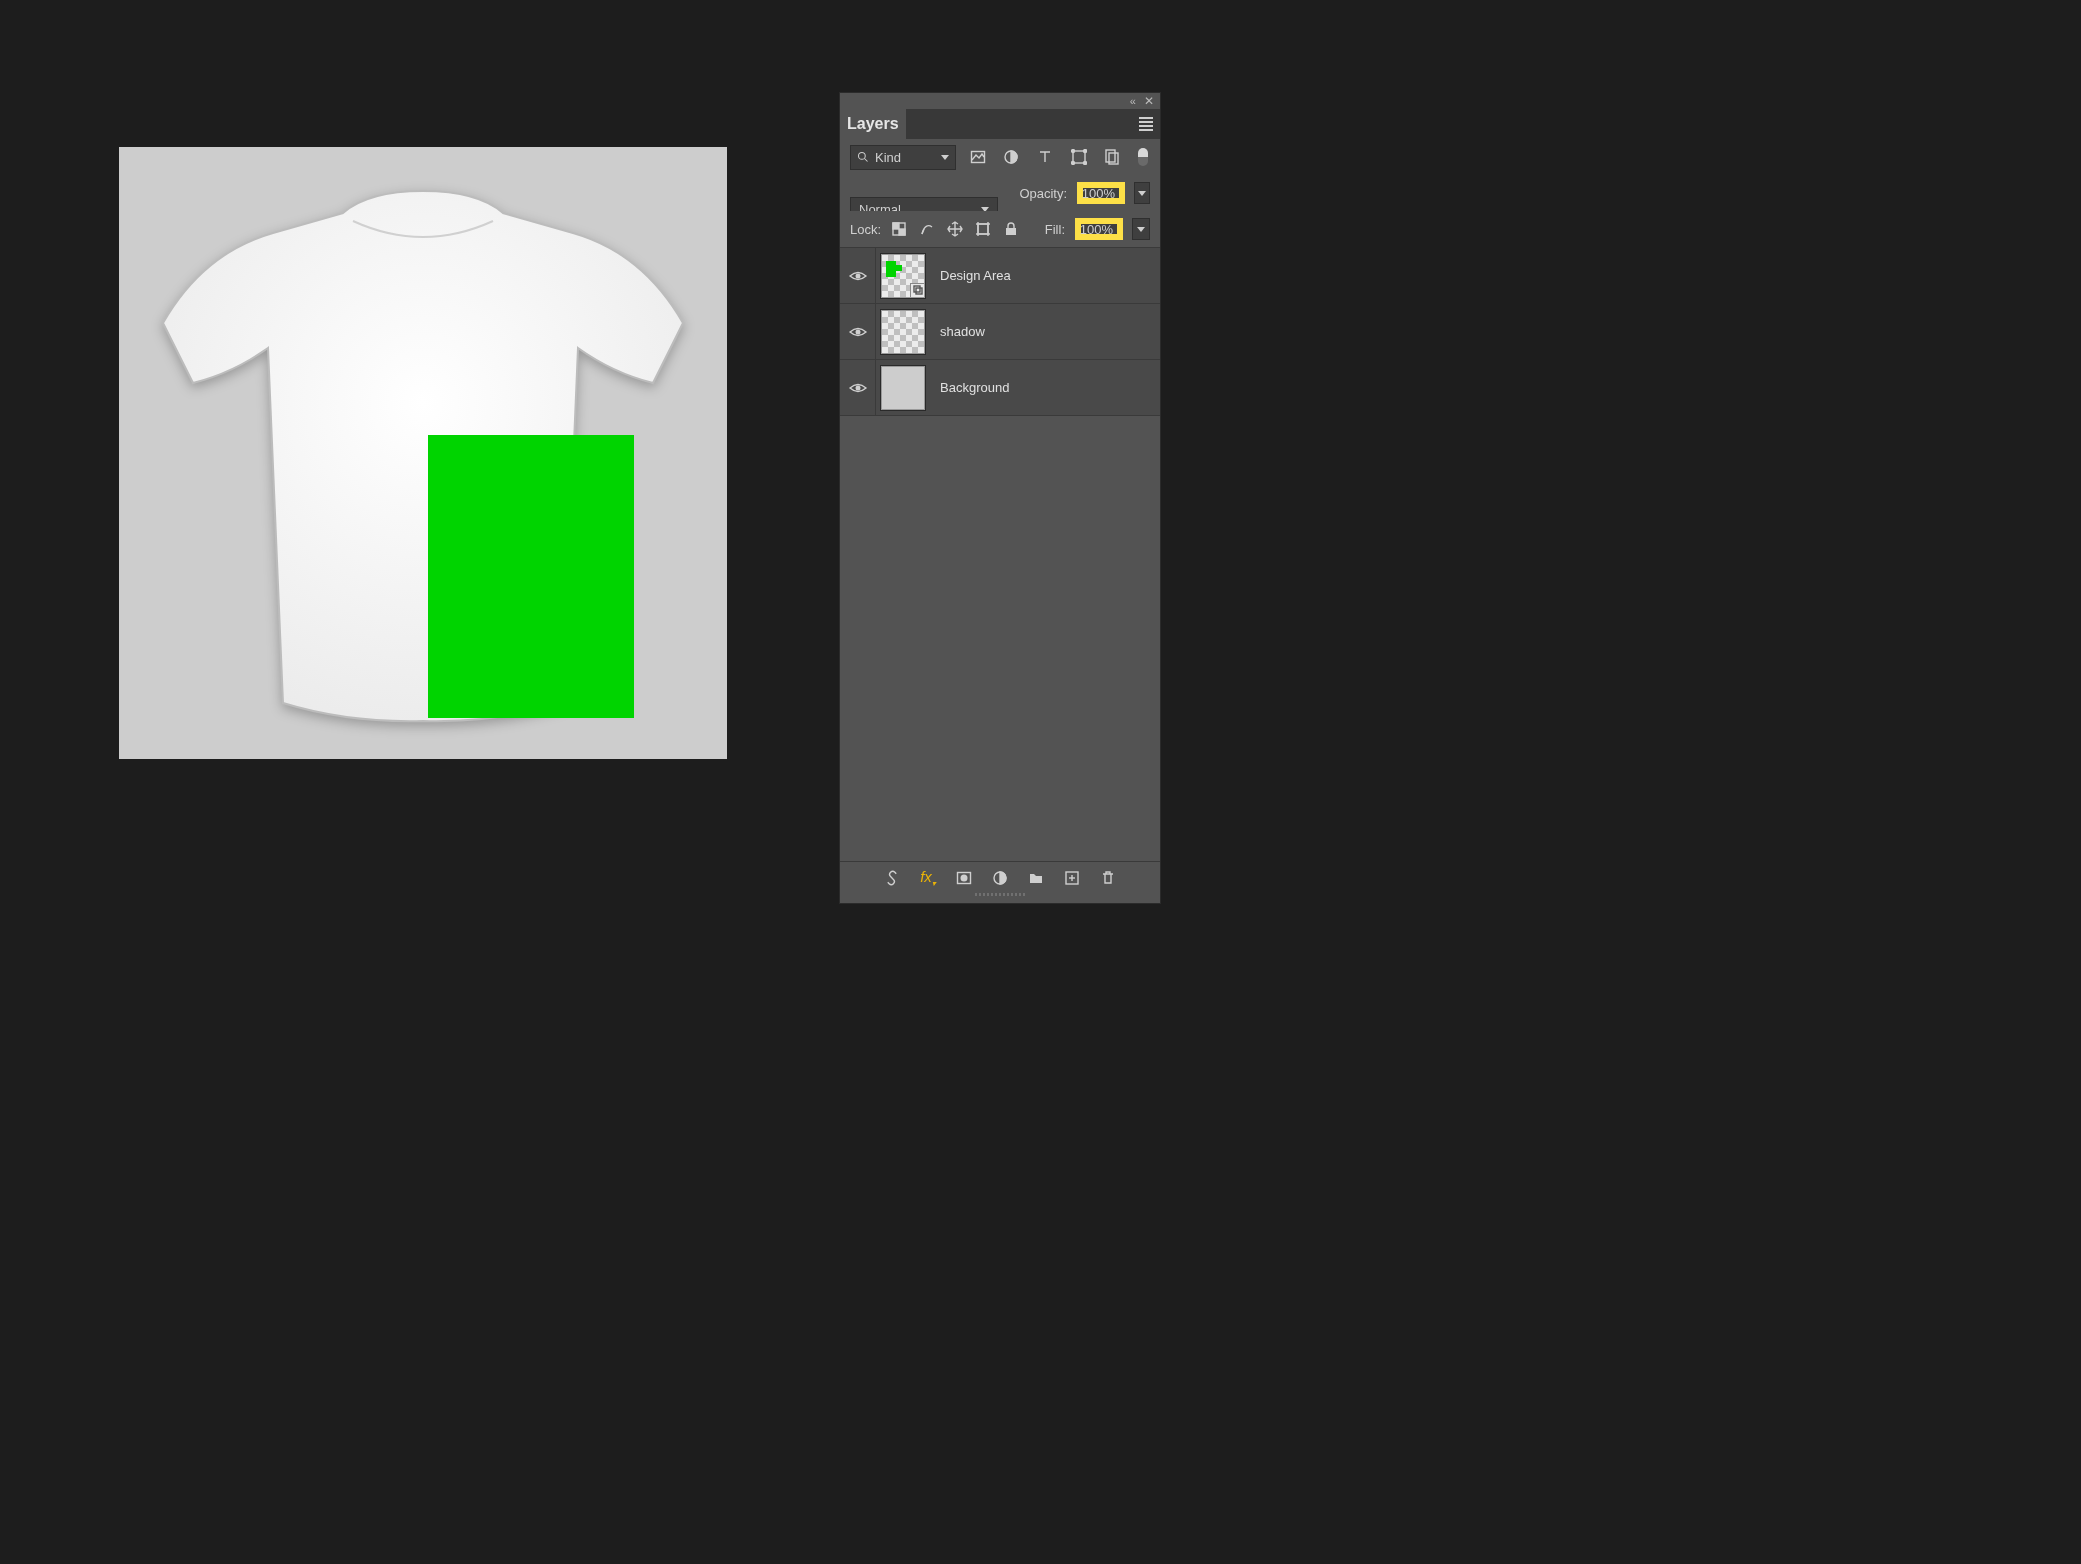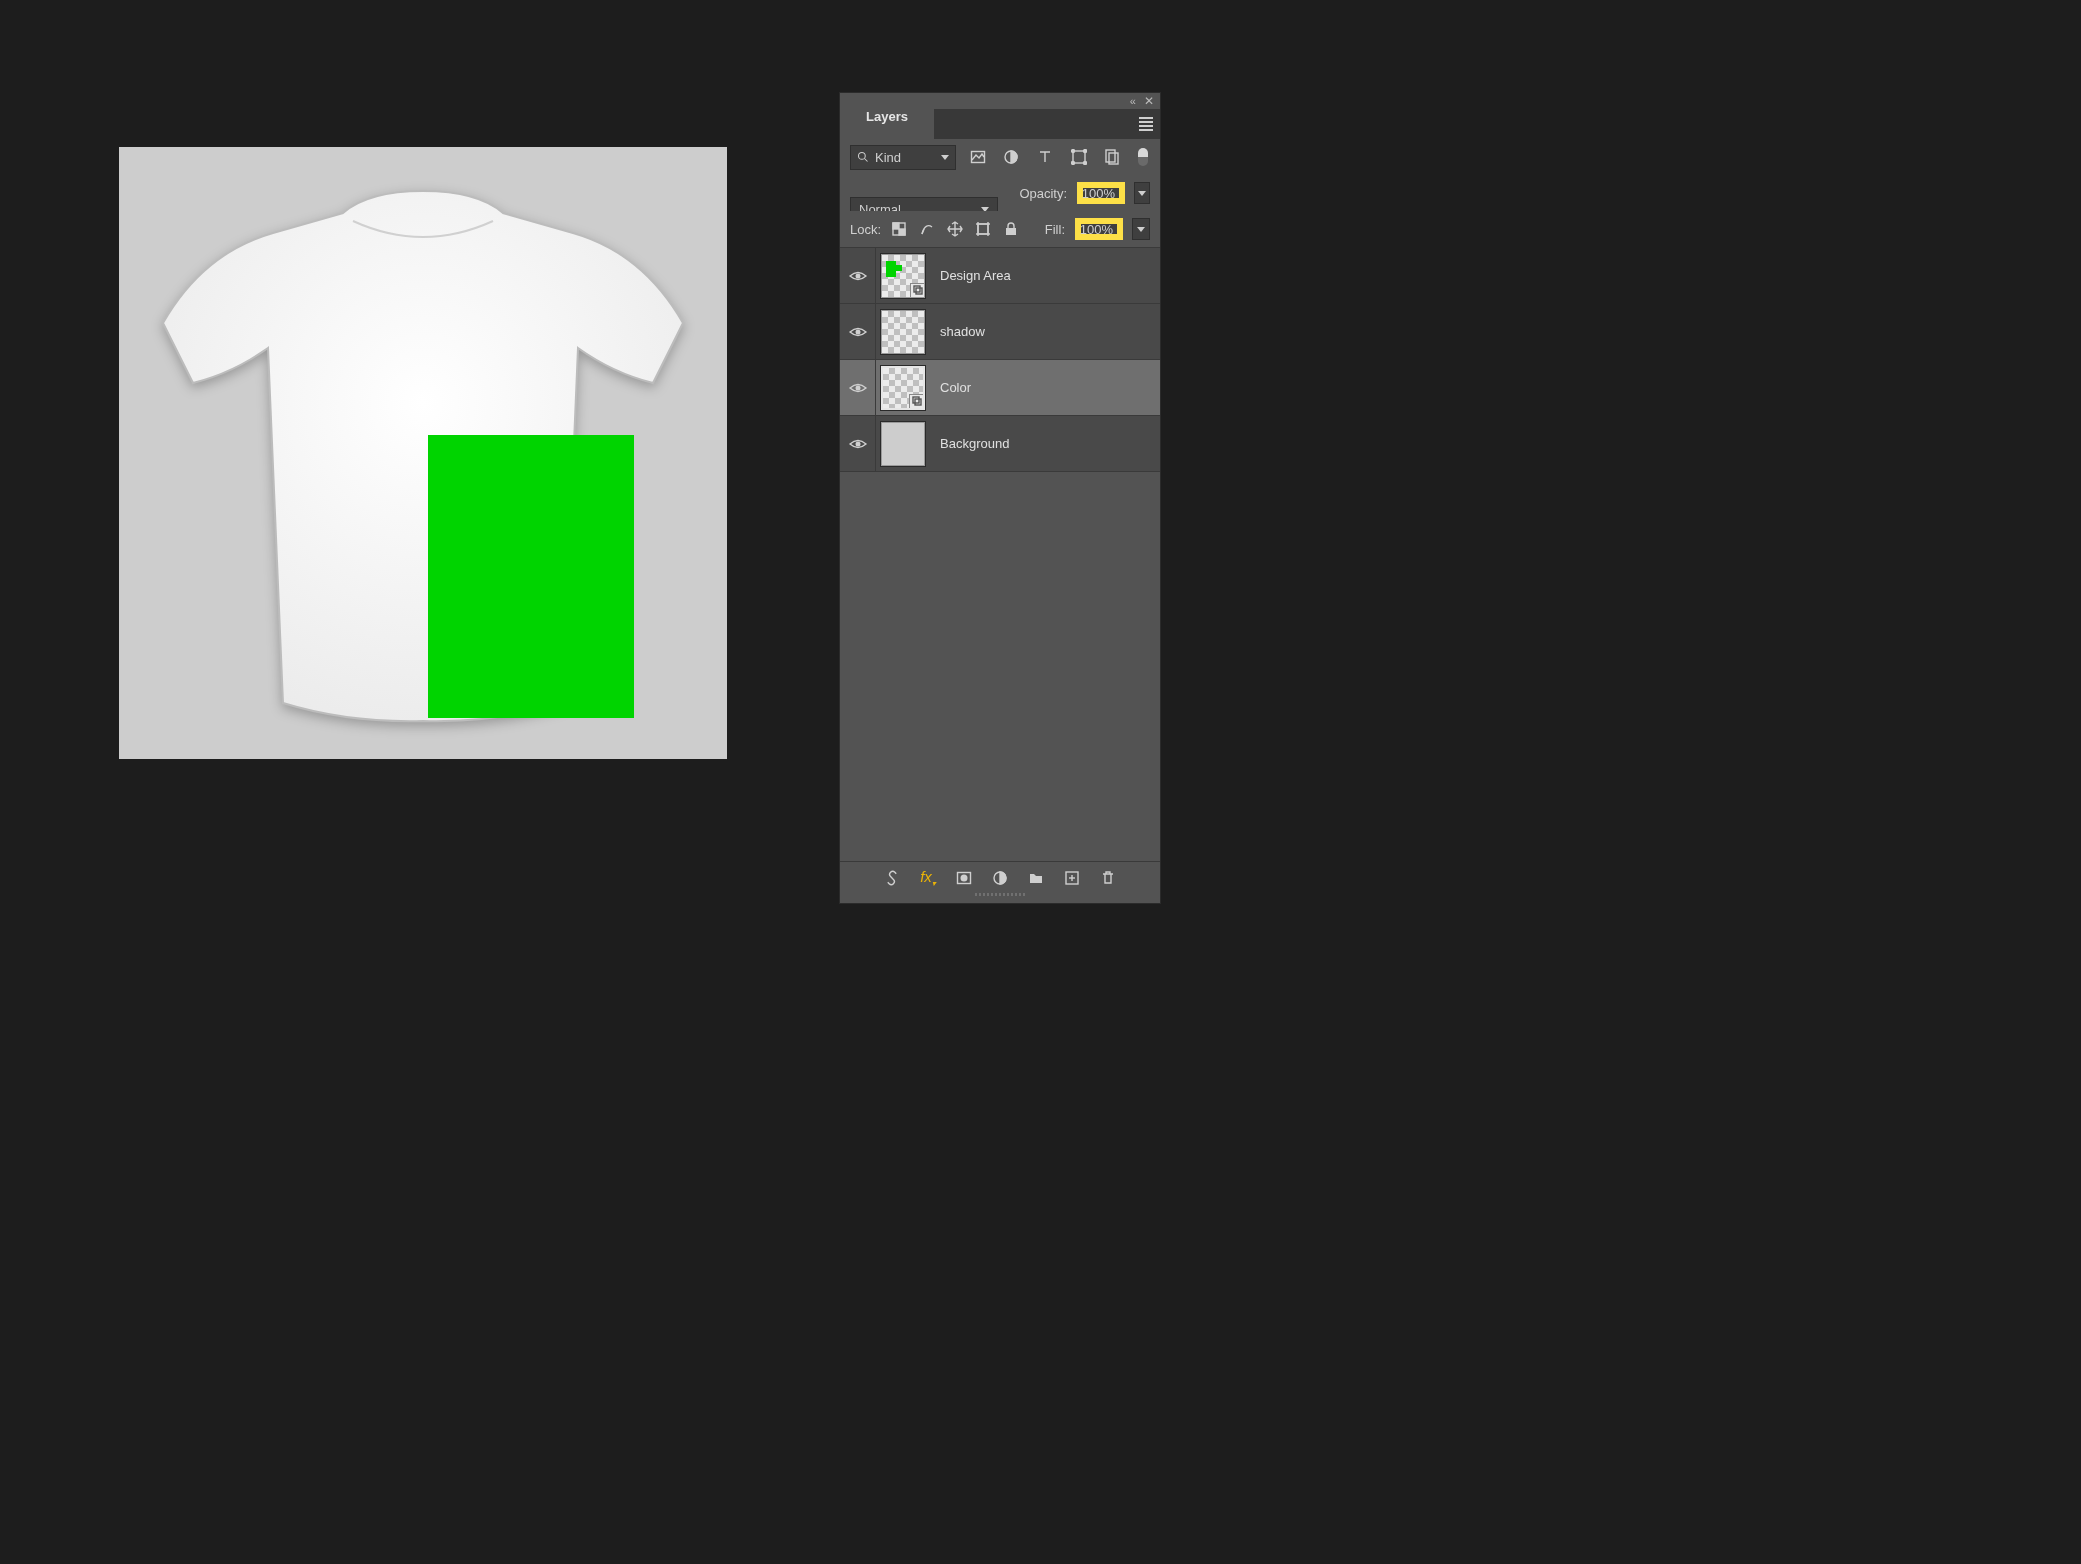--- a/index.html
+++ b/index.html
@@ -65,23 +65,24 @@
   .panel-topbar .close-x { font-size:12px; }
 
   .tabbar {
     height: 30px;
     display:flex;
     align-items:stretch;
     background:#383838;
   }
   .tab {
     background:#535353;
-    padding:0 26px;
-    display:flex;
-    font-size:13px;
+    padding:0 7px;
+    display:flex;
+    align-items:center;
+    font-size:16px;
     color:#e6e6e6;
     font-weight:600;
   }
   .tabbar-spacer { flex:1; background:#383838; }
   .tabbar-menu {
     width:28px;
     display:flex;
     align-items:center;
     justify-content:center;
     color:#d0d0d0;
@@ -433,39 +434,20 @@
           <svg width="18" height="18" viewBox="0 0 18 18">
             <path d="M1 9 Q9 2 17 9 Q9 16 1 9 Z"></path>
             <circle cx="9" cy="9" r="2.5" fill="#cfcfcf" stroke="none"></circle>
           </svg>
         </div>
         <div class="thumb-cell">
           <div class="thumb checker"></div>
         </div>
         <div class="layer-name">shadow</div>
       </div>
-      <div class="layer-row selected">
-        <div class="eye-cell">
-          <svg width="18" height="18" viewBox="0 0 18 18">
-            <path d="M1 9 Q9 2 17 9 Q9 16 1 9 Z"></path>
-            <circle cx="9" cy="9" r="2.5" fill="#cfcfcf" stroke="none"></circle>
-          </svg>
-        </div>
-        <div class="thumb-cell">
-          <div class="thumb checker double-border">
-            <div class="smart-badge">
-              <svg width="10" height="10" viewBox="0 0 10 10">
-                <rect x="1" y="1" width="6" height="6" stroke="#555" fill="none"></rect>
-                <rect x="3" y="3" width="6" height="6" stroke="#555" fill="none"></rect>
-              </svg>
-            </div>
-          </div>
-        </div>
-        <div class="layer-name">Color</div>
-      </div>
       <div class="layer-row">
         <div class="eye-cell">
           <svg width="18" height="18" viewBox="0 0 18 18">
             <path d="M1 9 Q9 2 17 9 Q9 16 1 9 Z"></path>
             <circle cx="9" cy="9" r="2.5" fill="#cfcfcf" stroke="none"></circle>
           </svg>
         </div>
         <div class="thumb-cell">
           <div class="thumb solid"></div>
         </div>

